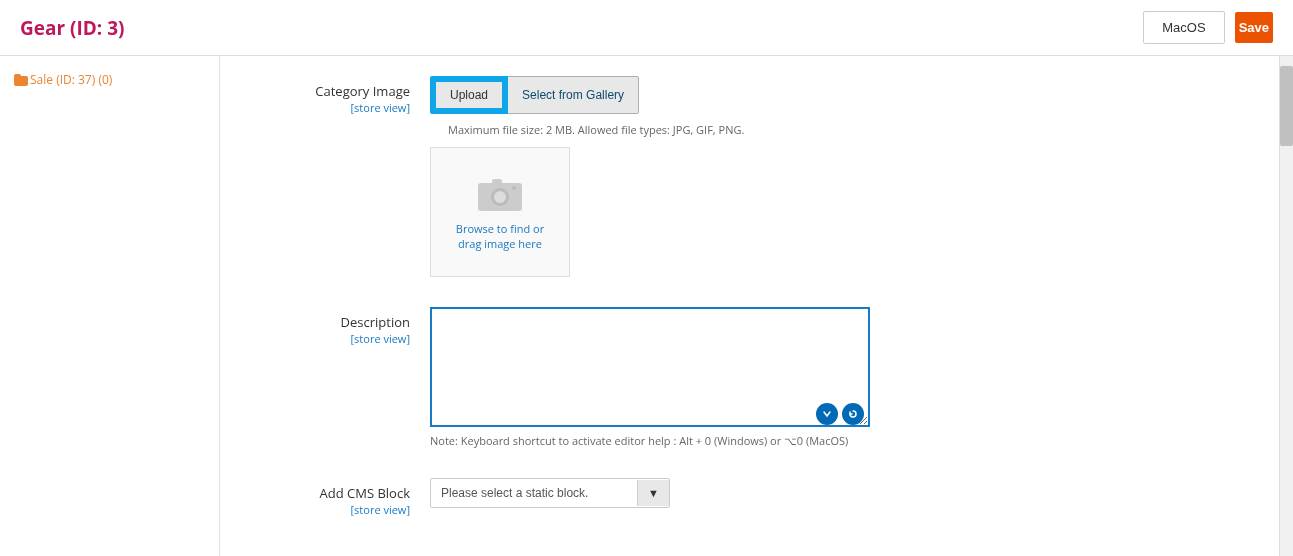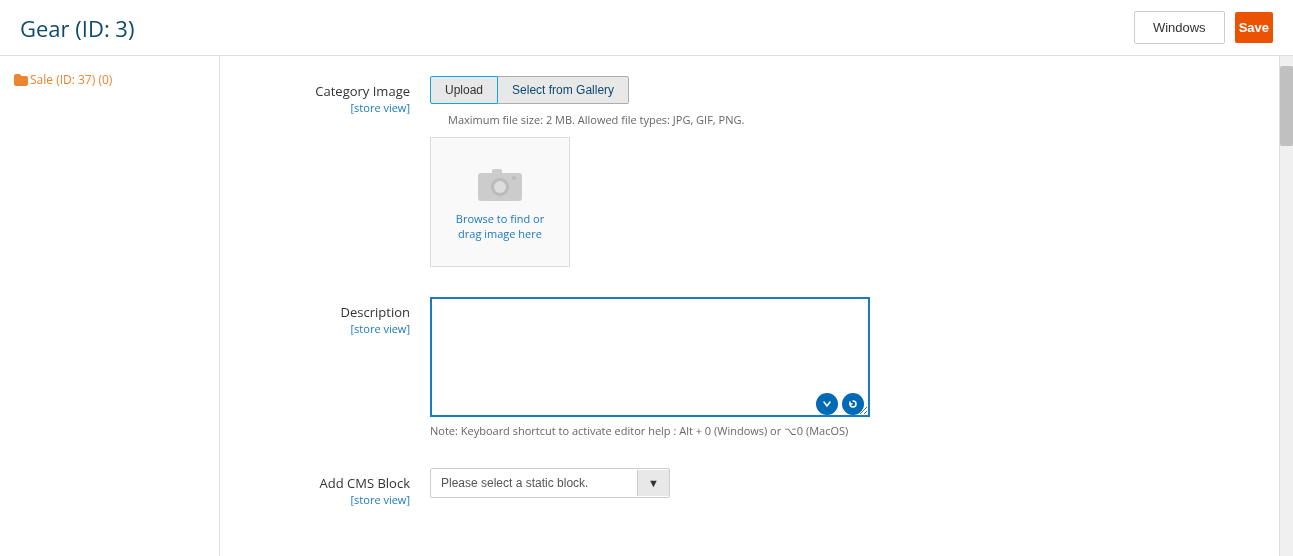--- a/index.html
+++ b/index.html
@@ -14,23 +14,23 @@
     .header {
       display: flex;
       align-items: center;
       justify-content: space-between;
       background: #fff;
       border-bottom: 1px solid #ddd;
       padding: 0 20px;
       height: 56px;
     }
     .header-title {
-      font-size: 22px;
-      font-weight: 400;
-      color: #0c4a6e;
+      font-size: 19px;
+      font-weight: 700;
+      color: #be185d;
     }
     .header-actions {
       display: flex;
       gap: 10px;
       align-items: center;
     }
     .btn-delete {
       background: #fff;
       border: 1px solid #ccc;
       color: #333;
@@ -138,21 +138,21 @@
     }
 
     
     .image-buttons {
       display: flex;
       gap: 0;
       margin-bottom: 8px;
     }
     .btn-upload {
       background: #e8e8e8;
-      border: 1px solid #0ea5e9;
+      border: 6px solid #0ea5e9;
       color: #333;
       padding: 6px 14px;
       font-size: 12px;
       cursor: pointer;
       border-radius: 2px 0 0 2px;
     }
     .btn-gallery {
       background: #e8e8e8;
       border: 1px solid #adadad;
       border-left: none;
@@ -281,21 +281,21 @@
       position: absolute;
       top: 10px;
     }
   </style>
 </head>
 <body>
 
 <div class="header">
   <h1 class="header-title">Gear (ID: 3)</h1>
   <div class="header-actions">
-    <button class="btn-delete">Windows</button>
+    <button class="btn-delete">MacOS</button>
     <button class="btn-save">Save</button>
   </div>
 </div>
 
 <div class="page-wrapper">
 
   <div class="sidebar">
     <div class="sidebar-item">
       <span class="folder-icon"></span>
       <span>Sale (ID: 37) (0)</span>

